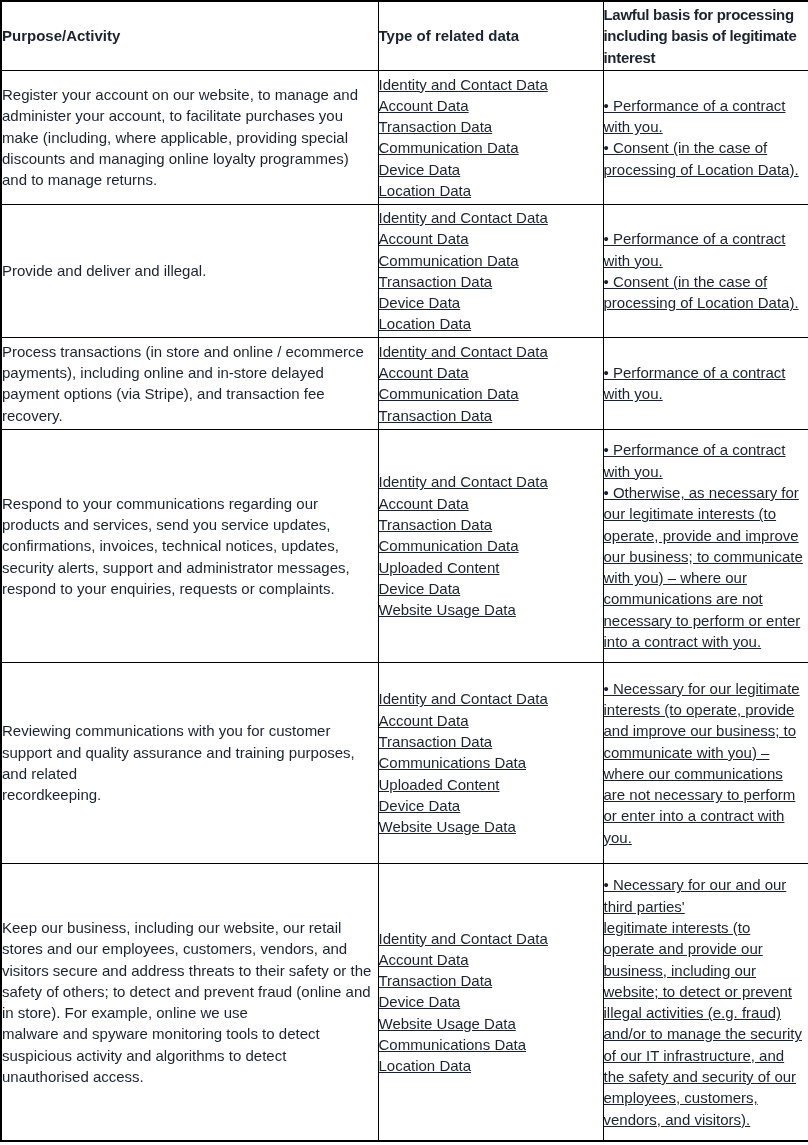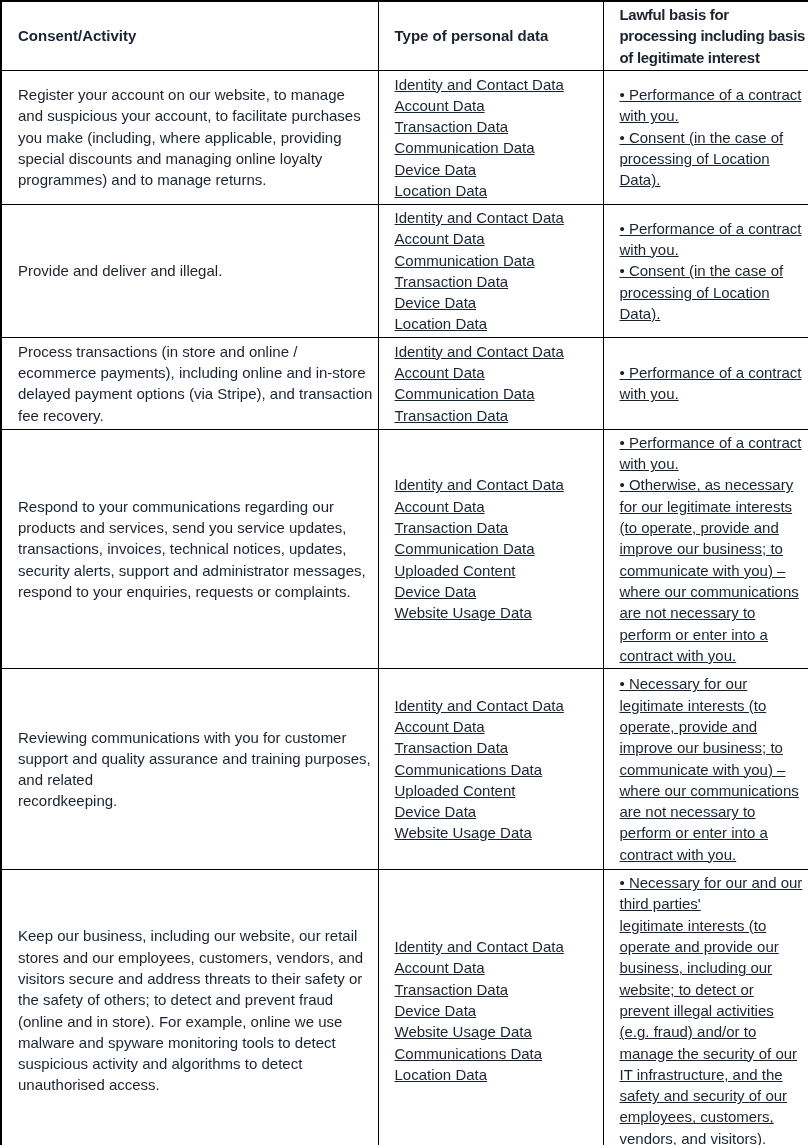--- a/index.html
+++ b/index.html
@@ -17,21 +17,21 @@
   table.data-table {
     border-collapse: collapse;
     table-layout: fixed;
     width: 808px;
     border: 2px solid #000000;
   }
   th, td {
     border: 1px solid #000000;
     vertical-align: middle;
     text-align: left;
-    padding: 2px 4px 2px 16px;
+    padding: 2px 4px 2px 0;
     font-size: 15px;
     line-height: 21.3px;
     overflow: hidden;
   }
   th {
     font-weight: 700;
   }
   th.lawful-header {
     letter-spacing: -0.3px;
     padding-right: 1px;
@@ -48,29 +48,29 @@
 <body>
 
 <table class="data-table">
   <colgroup>
     <col style="width:377px">
     <col style="width:225px">
     <col style="width:206px">
   </colgroup>
   <thead>
     <tr style="height:68px">
-      <th>Consent/Activity</th>
-      <th>Type of personal data</th>
+      <th>Purpose/Activity</th>
+      <th>Type of related data</th>
       <th class="lawful-header">Lawful basis for processing including basis of legitimate interest</th>
     </tr>
   </thead>
   <tbody>
       <tr style="height: 134px;">
         <td>
-          <div class="pre">Register your account on our website, to manage and suspicious your account, to facilitate purchases you make (including, where applicable, providing special discounts and managing online loyalty programmes) and to manage returns.</div>
+          <div class="pre">Register your account on our website, to manage and administer your account, to facilitate purchases you make (including, where applicable, providing special discounts and managing online loyalty programmes) and to manage returns.</div>
         </td>
         <td>
           <div class="line">Identity and Contact Data</div>
           <div class="line">Account Data</div>
           <div class="line">Transaction Data</div>
           <div class="line">Communication Data</div>
           <div class="line">Device Data</div>
           <div class="line">Location Data</div>
         </td>
         <td>
@@ -104,21 +104,21 @@
           <div class="line">Account Data</div>
           <div class="line">Communication Data</div>
           <div class="line">Transaction Data</div>
         </td>
         <td>
           <div class="basis-item">• Performance of a contract with you.</div>
         </td>
       </tr>
       <tr style="height: 233px;">
         <td>
-          <div class="pre">Respond to your communications regarding our products and services, send you service updates, transactions, invoices, technical notices, updates, security alerts, support and administrator messages, respond to your enquiries, requests or complaints.</div>
+          <div class="pre">Respond to your communications regarding our products and services, send you service updates, confirmations, invoices, technical notices, updates, security alerts, support and administrator messages, respond to your enquiries, requests or complaints.</div>
         </td>
         <td>
           <div class="line">Identity and Contact Data</div>
           <div class="line">Account Data</div>
           <div class="line">Transaction Data</div>
           <div class="line">Communication Data</div>
           <div class="line">Uploaded Content</div>
           <div class="line">Device Data</div>
           <div class="line">Website Usage Data</div>
         </td>

